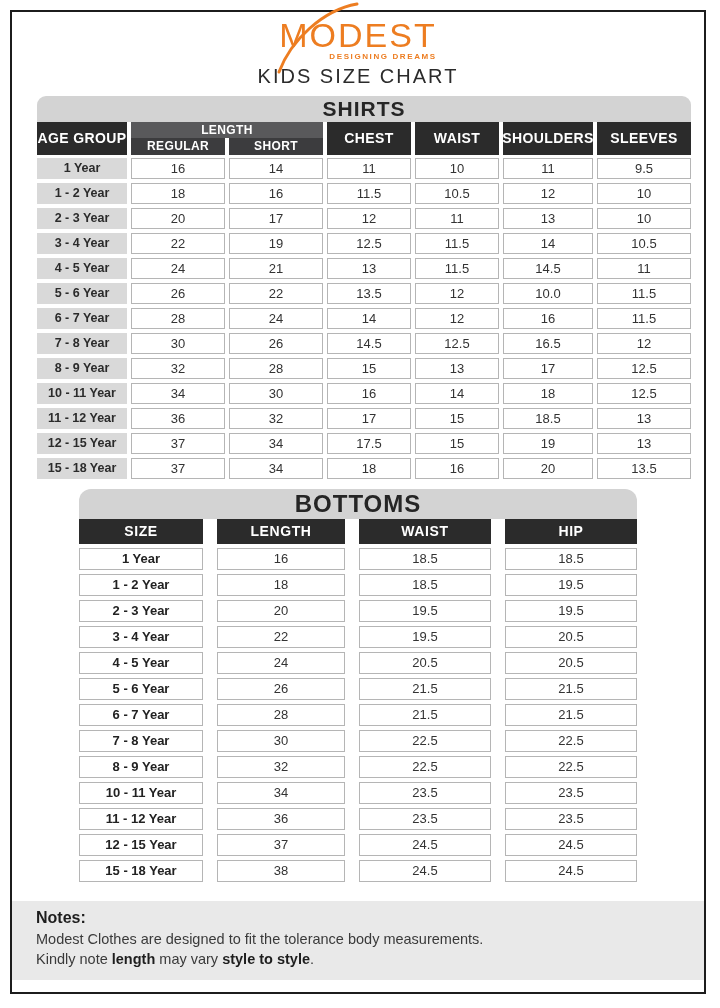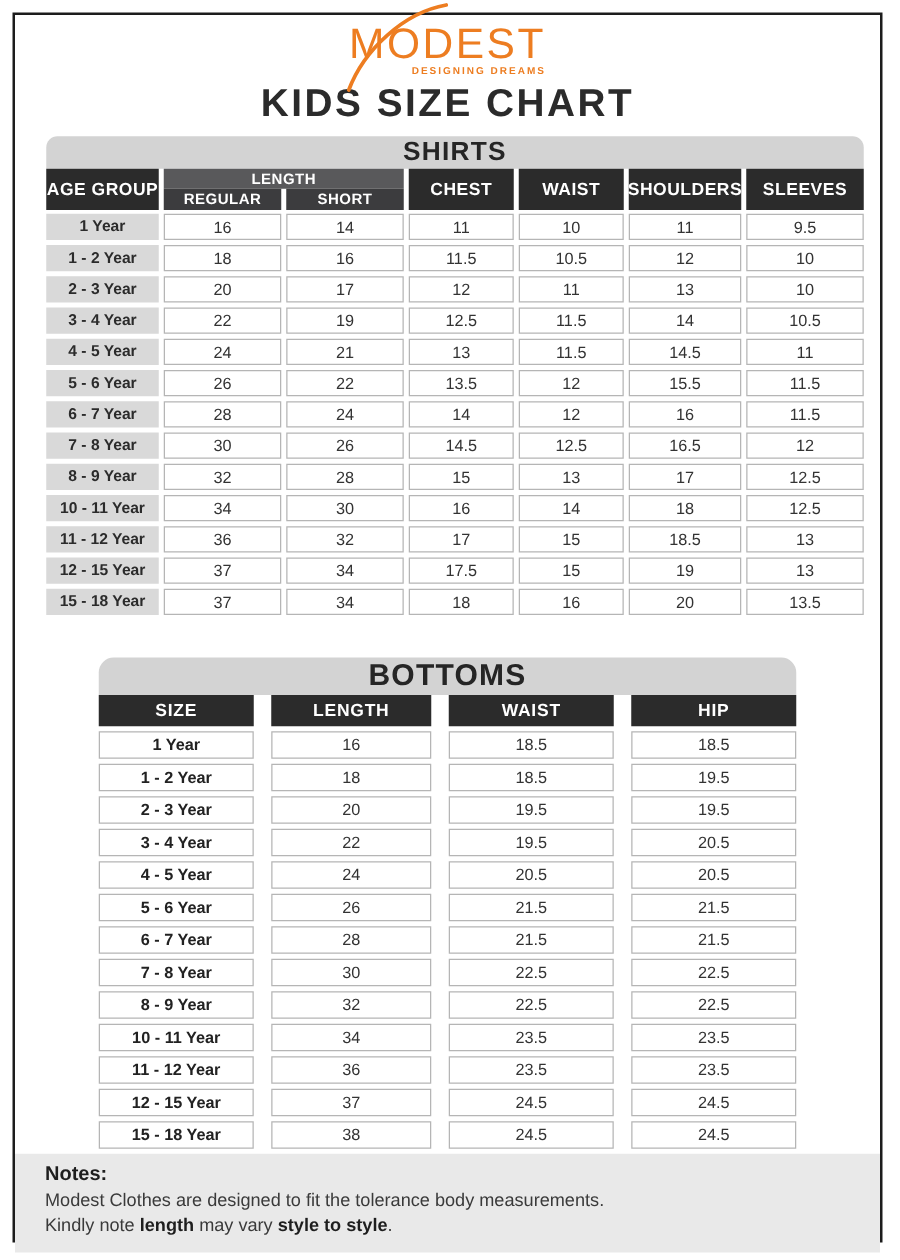--- a/index.html
+++ b/index.html
@@ -16,30 +16,30 @@
   .logo-wrap { position:relative; margin-top:6px; display:inline-block; }
   .logo-text {
     font-size:34px; font-weight:400; letter-spacing:2px; color:#ED7D21; line-height:1.05;
   }
   .logo-swoosh { position:absolute; left:-14px; top:-16px; pointer-events:none; }
   .logo-tagline {
     font-size:8px; font-weight:700; letter-spacing:1.6px; color:#ED7D21;
     text-align:right; margin-top:-2px;
   }
   .page-title {
-    font-size:31px; font-weight:700; letter-spacing:2px; color:#2b2b2b;
+    font-size:20px; font-weight:400; letter-spacing:2px; color:#2b2b2b;
     margin:4px 0 8px 0; text-align:center;
   }
   
   .section-bar {
     background:#D3D3D3; text-align:center; font-weight:800; color:#252525;
     width:100%; box-sizing:border-box;
   }
   .shirts .section-bar { height:26px; line-height:26px; font-size:21px; letter-spacing:1px; border-radius:9px 9px 0 0; }
-  .bottoms .section-bar { height:30px; line-height:30px; font-size:24px; letter-spacing:1px; border-radius:12px 12px 0 0;margin-top:24px; }
+  .bottoms .section-bar { height:30px; line-height:30px; font-size:24px; letter-spacing:1px; border-radius:12px 12px 0 0; }
   
   .shirts { width:654px;padding-left:12px; }
   .sgrid { display:grid; grid-template-columns:90px 94px 94px 84px 84px 90px 94px; column-gap:4px; }
   .shirts-header { grid-template-rows:16px 17px; margin-bottom:3px; }
   .hd {
     background:#2B2B2B; color:#ffffff; font-weight:700; font-size:14px; letter-spacing:0.4px;
     display:flex; align-items:center; justify-content:center;
   }
   .hd-span2 { grid-row:1 / 3; }
   .hd-length { grid-row:1; grid-column:2 / 4; background:#59595B; font-size:12px; }
@@ -139,21 +139,21 @@
           <div class="cell val-cell">11.5</div>
           <div class="cell val-cell">14.5</div>
           <div class="cell val-cell">11</div>
         </div>
         <div class="sgrid srow">
           <div class="cell age-cell">5 - 6 Year</div>
           <div class="cell val-cell">26</div>
           <div class="cell val-cell">22</div>
           <div class="cell val-cell">13.5</div>
           <div class="cell val-cell">12</div>
-          <div class="cell val-cell">15.5</div>
+          <div class="cell val-cell">10.0</div>
           <div class="cell val-cell">11.5</div>
         </div>
         <div class="sgrid srow">
           <div class="cell age-cell">6 - 7 Year</div>
           <div class="cell val-cell">28</div>
           <div class="cell val-cell">24</div>
           <div class="cell val-cell">14</div>
           <div class="cell val-cell">12</div>
           <div class="cell val-cell">16</div>
           <div class="cell val-cell">11.5</div>

